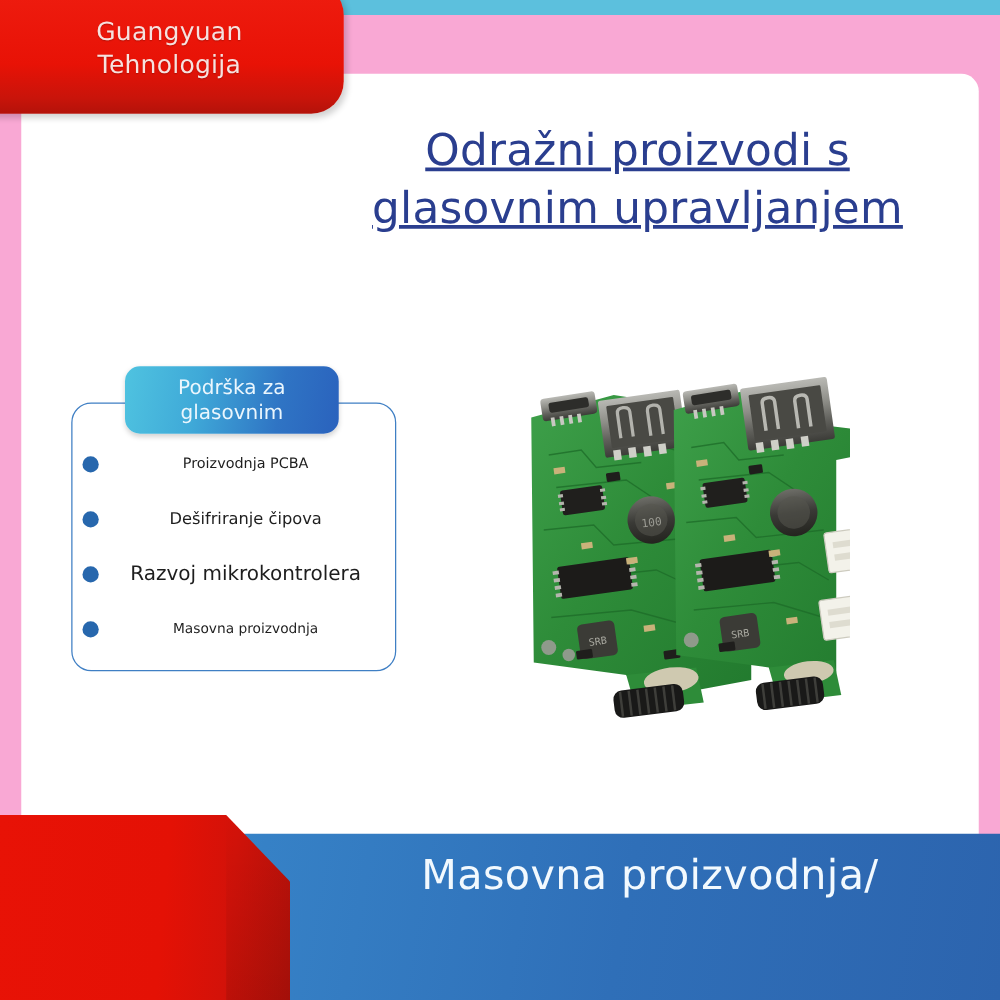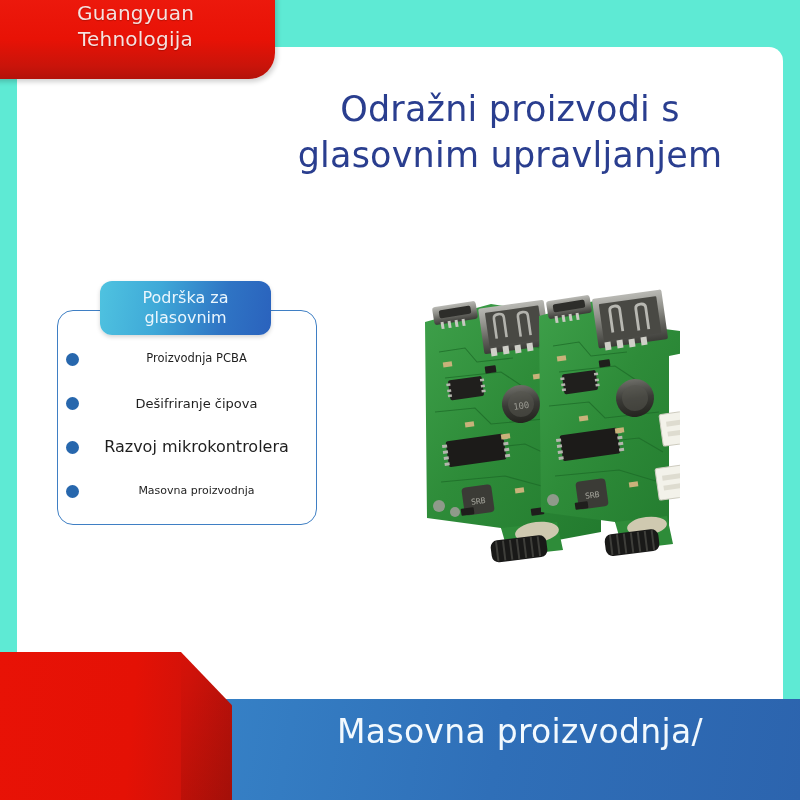--- a/index.html
+++ b/index.html
@@ -8,21 +8,22 @@
   body {
     font-family:"DejaVu Sans","Liberation Sans",sans-serif;
     background:#5cc0dd;
     overflow:hidden;
     position:relative;
   }
 
   
   #frame {
     position:absolute; inset:0;
-    background:#5eead4;
+    background:#f9a8d4;
+    margin-top:12px;
   }
 
   
   #panel {
     position:absolute;
     left:17px; top:47px; right:17px; bottom:55px;
     background:#ffffff;
     border-radius:14px;
   }
 
@@ -49,20 +50,21 @@
   
   #headline {
     position:absolute;
     right:30px; top:86px;
     width:520px;
     text-align:center;
     color:#2a3e8f;
     font-size:35px;
     line-height:1.32;
     letter-spacing:.2px;
+    text-decoration:underline;
   }
 
   
   #features {
     position:absolute;
     left:57px; top:310px;
     width:260px; height:215px;
     border:1.6px solid #3f7fc4;
     border-radius:16px;
     background:#fff;
@@ -112,21 +114,21 @@
   #product-photo {
     position:absolute;
     left:405px; top:282px;
     width:275px; height:285px;
   }
   #product-photo svg { display:block; width:100%; height:100%; }
 
   
   #blue-band {
     position:absolute;
-    left:0; right:0; bottom:0; height:101px;
+    left:0; right:0; bottom:0; height:133px;
     background:linear-gradient(100deg,#3e95cf 0%,#3681c6 26%,#2f6fb8 62%,#2c64ae 100%);
   }
   #blue-band .caption {
     position:absolute;
     left:250px; right:10px; top:12px;
     text-align:center;
     color:#f2f9fe;
     font-size:33px;
     line-height:1.3;
     letter-spacing:.3px;

